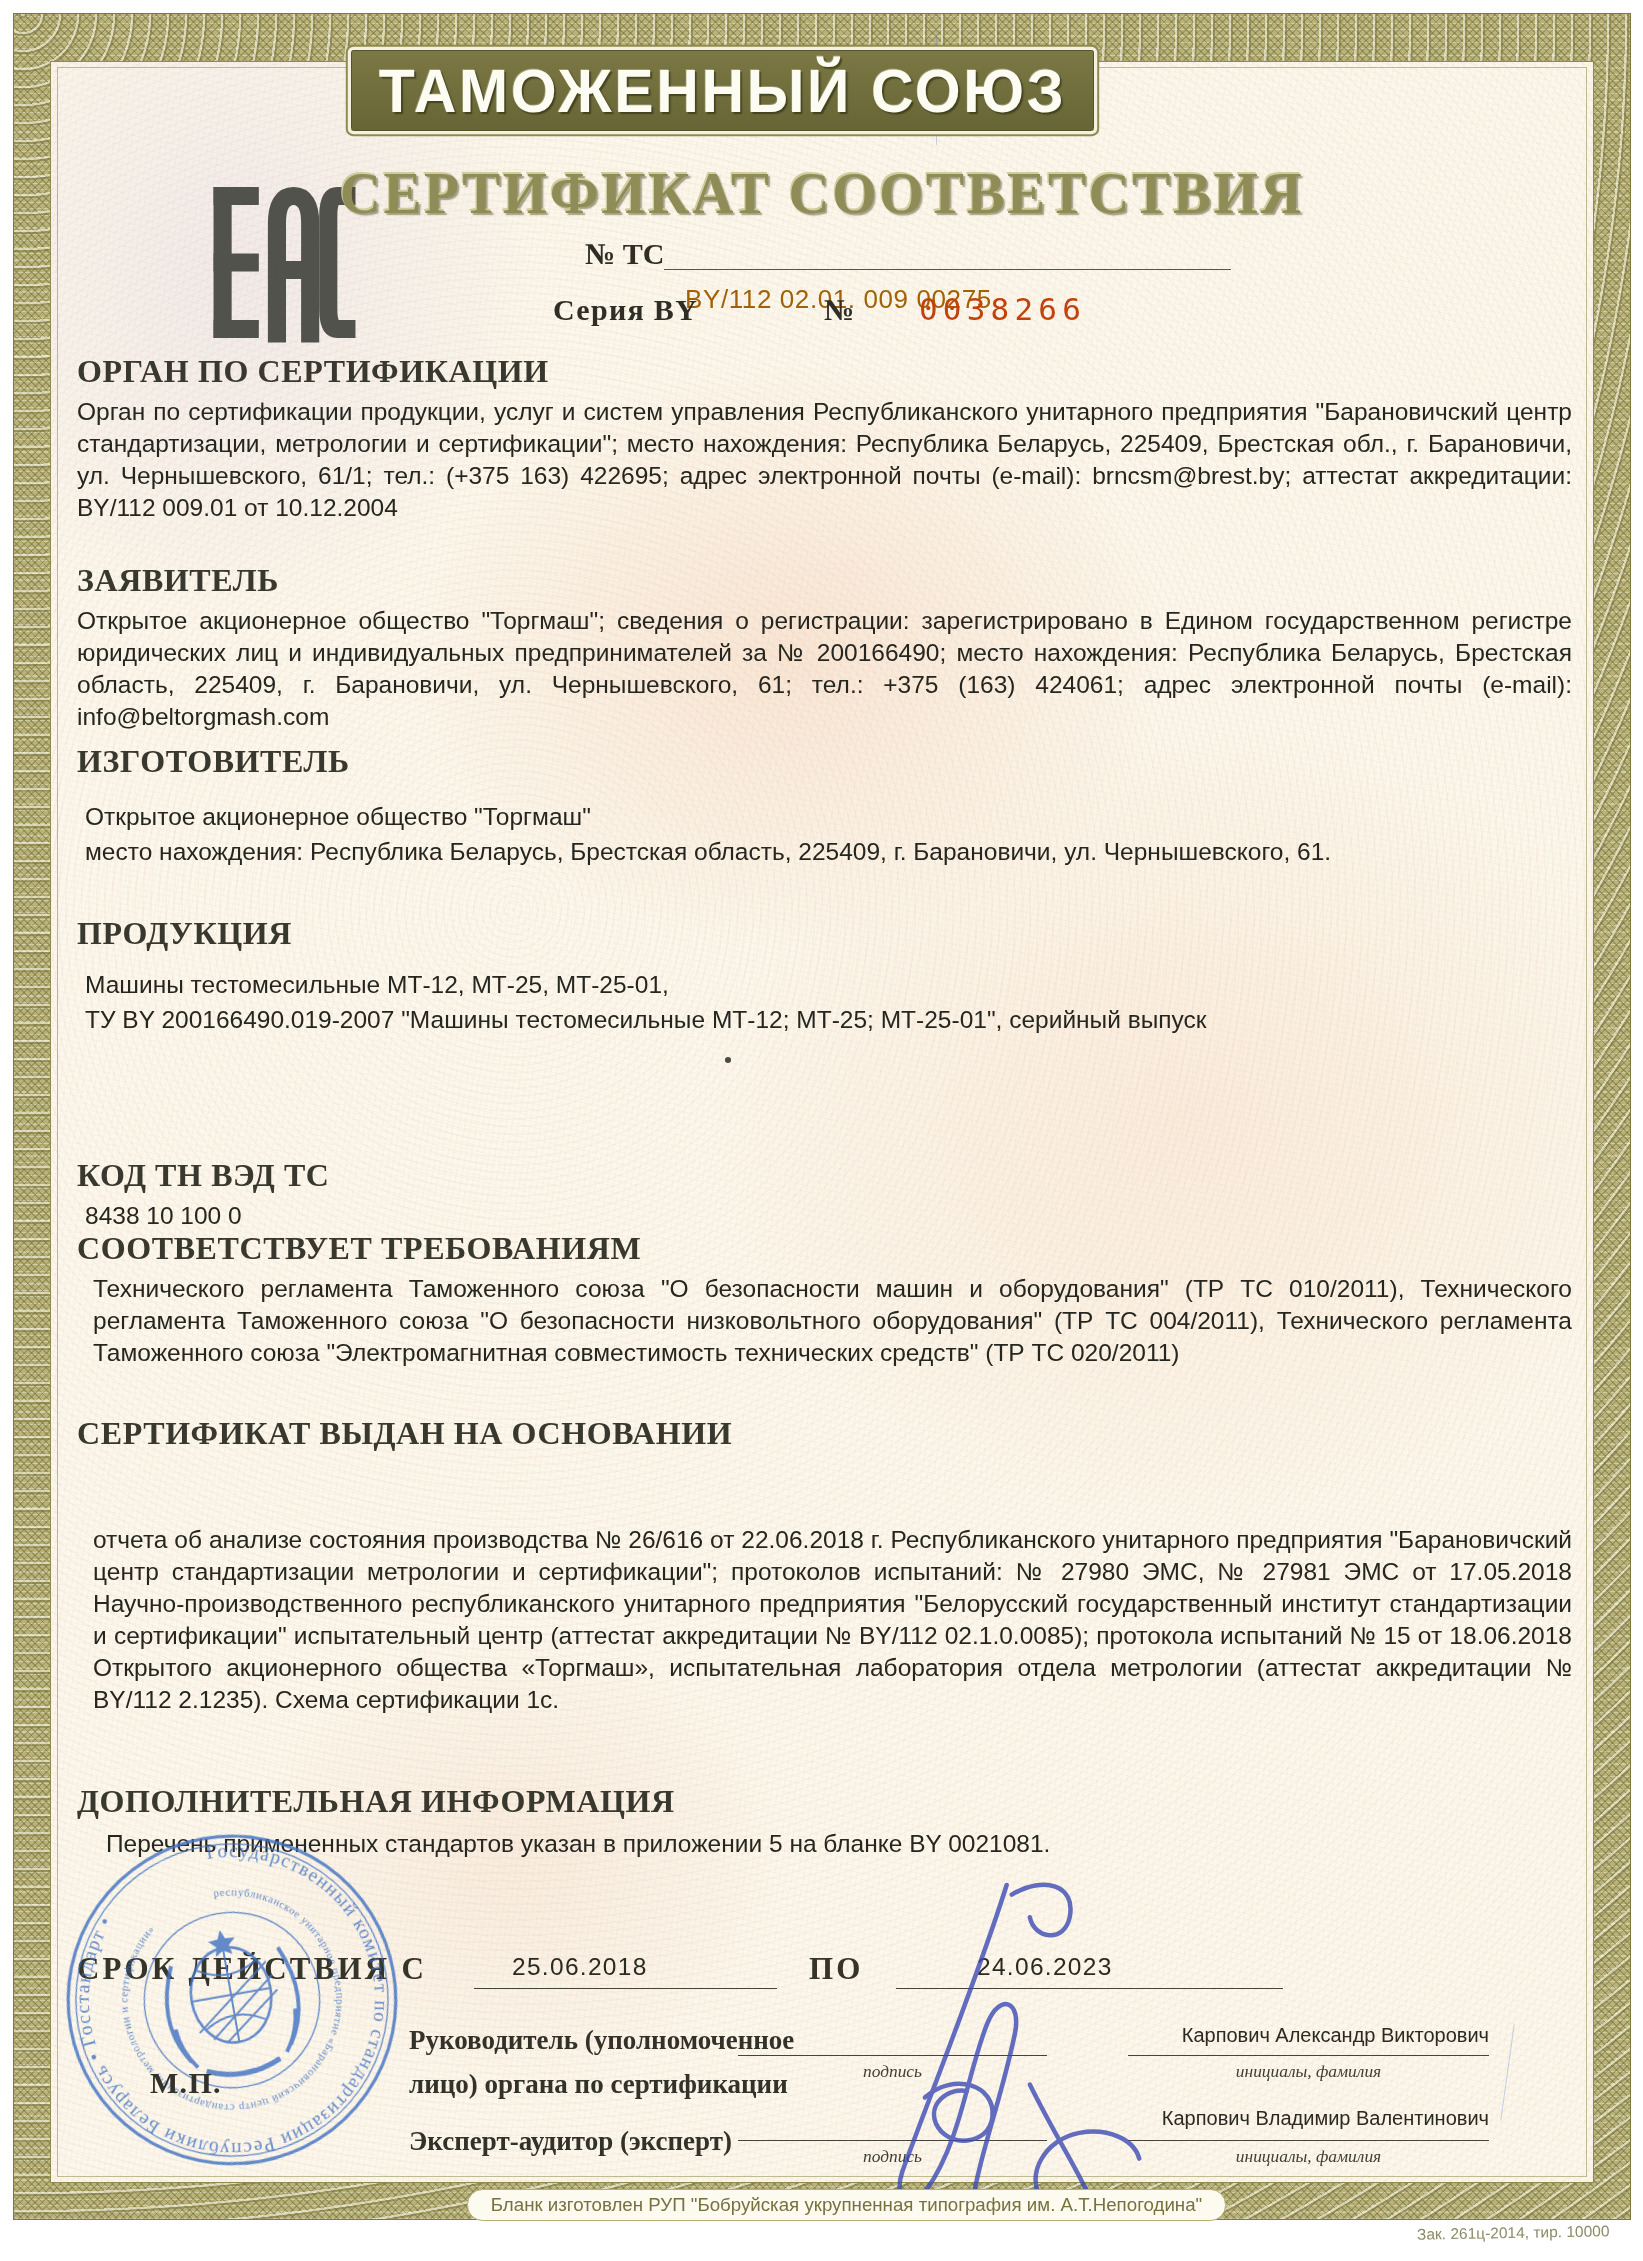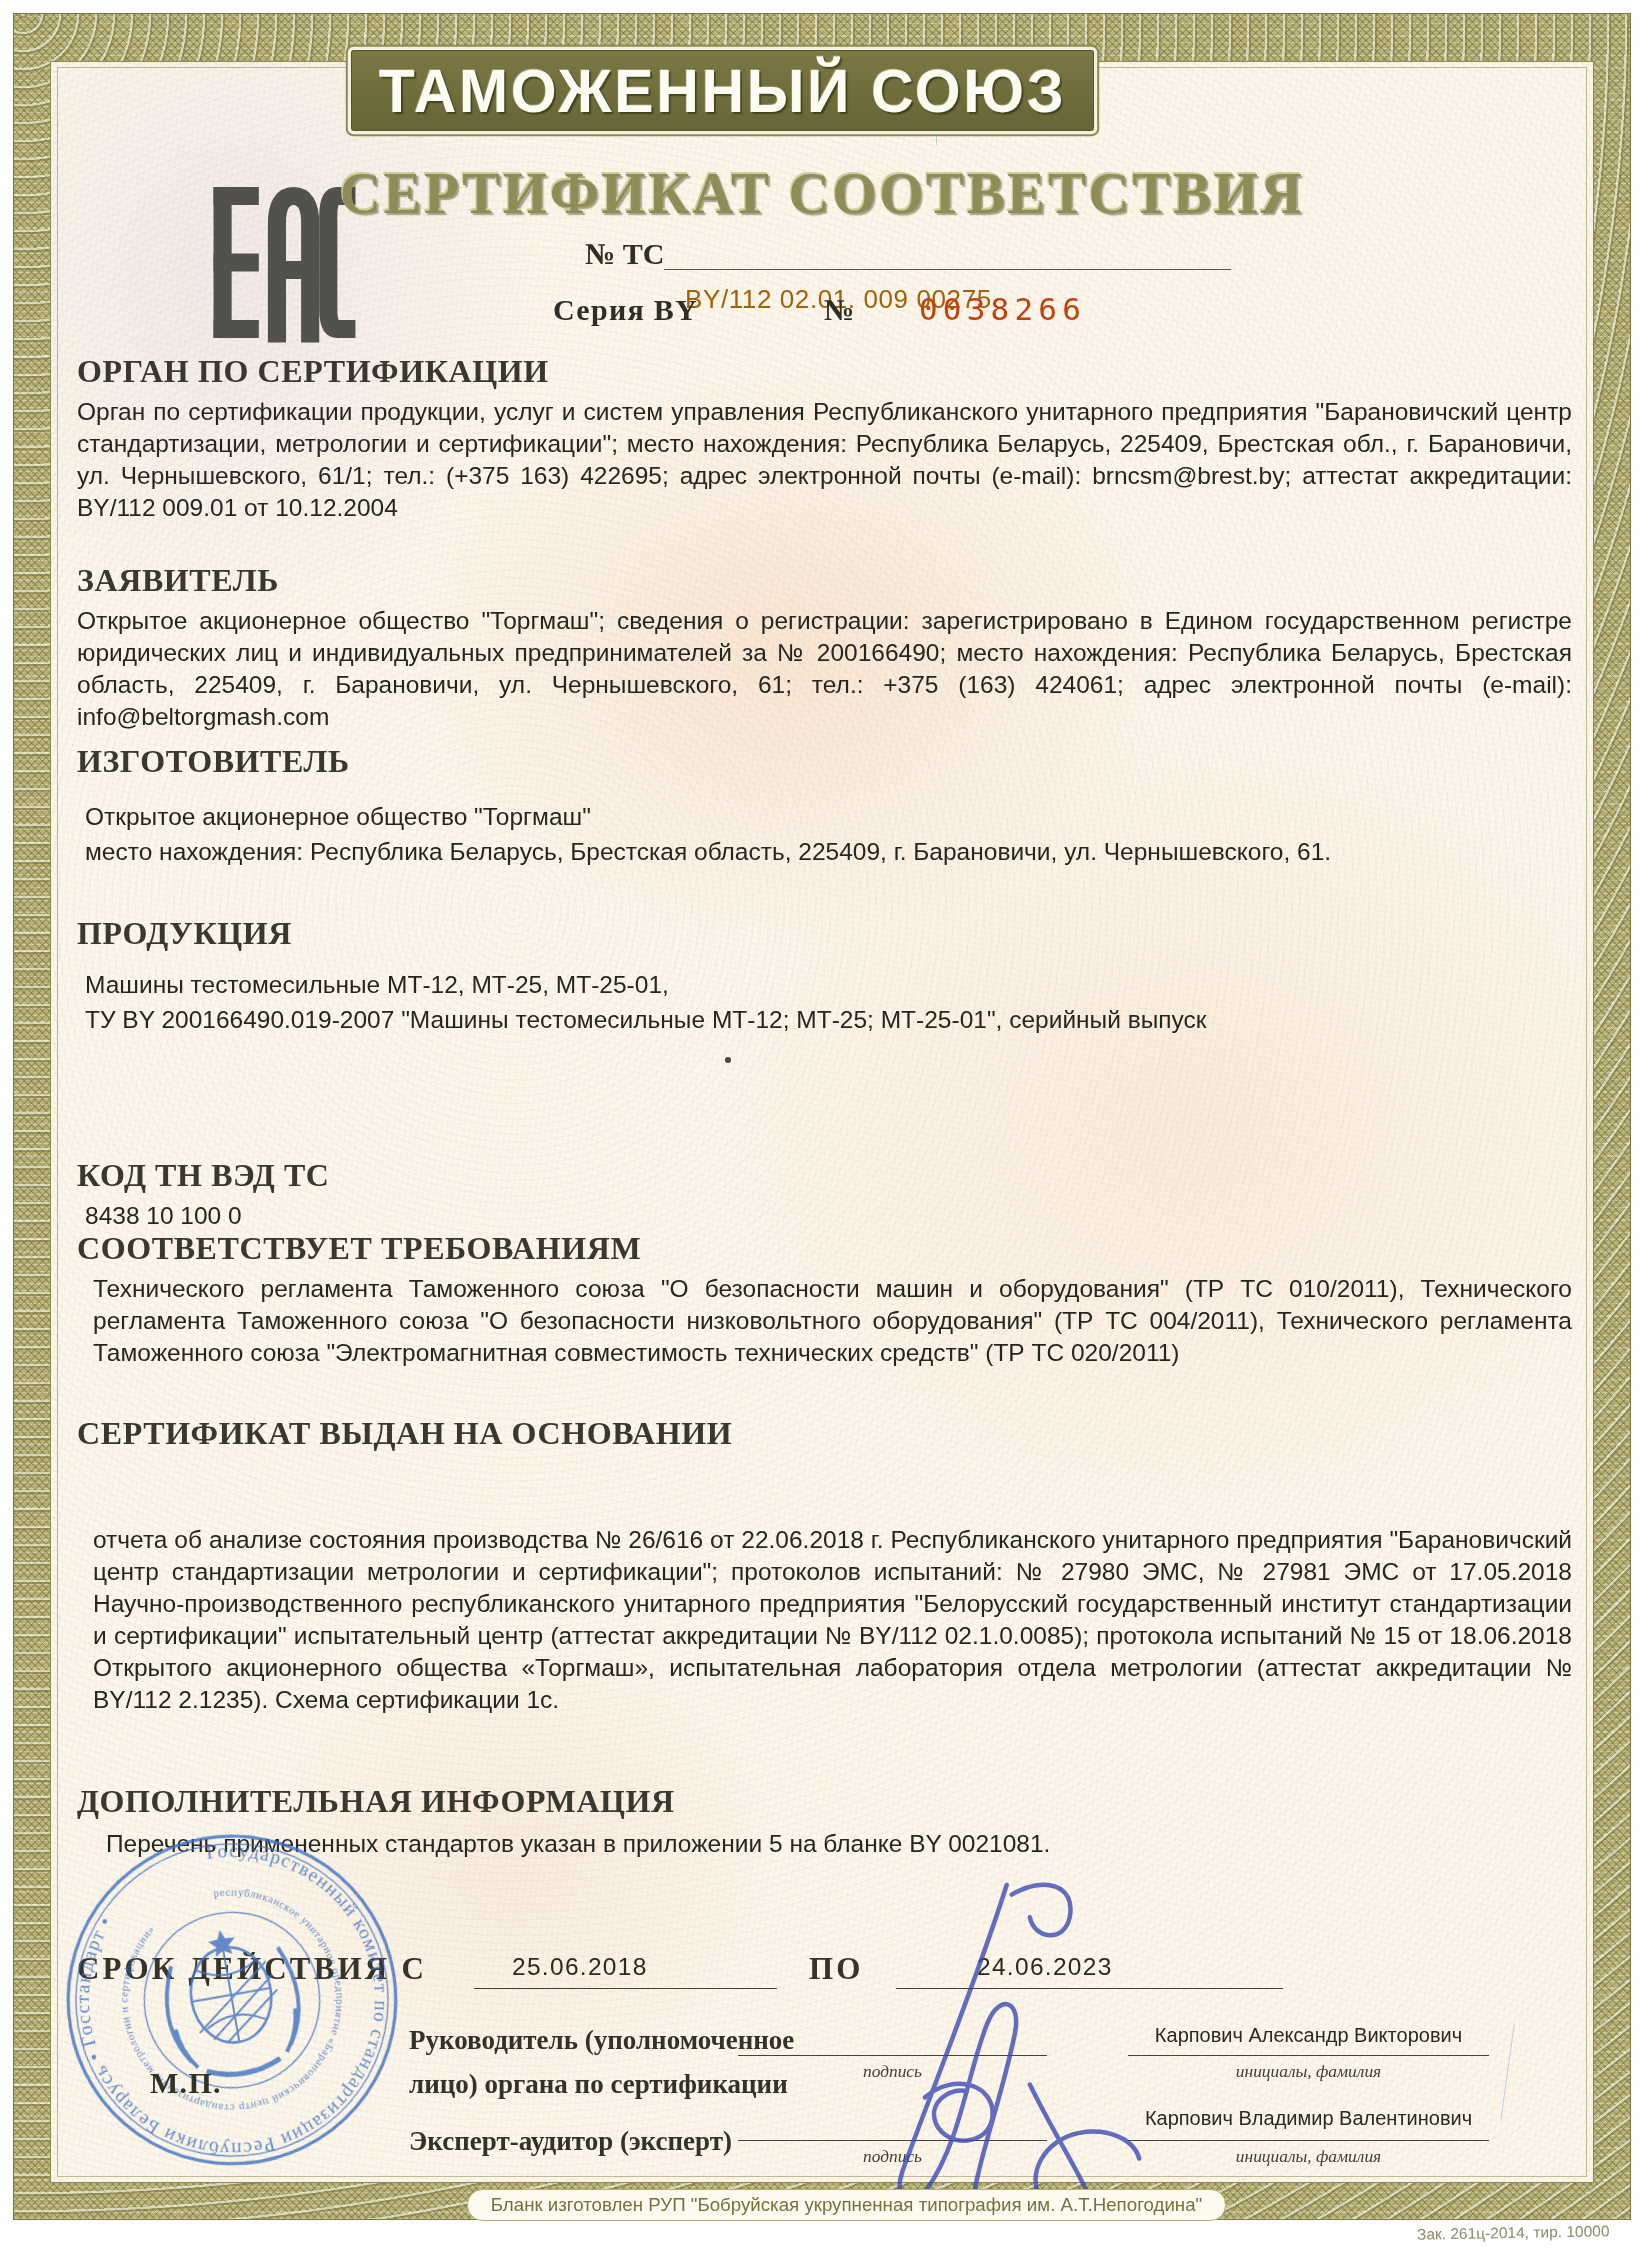--- a/index.html
+++ b/index.html
@@ -46,21 +46,21 @@
   
   .h2{font:bold 32px "Liberation Serif",serif;color:#39382e;letter-spacing:0.6px;white-space:nowrap;}
   .body{font:24.5px/32px "Liberation Sans",sans-serif;color:#262620;text-align:justify;margin:0;}
   .lineTxt{font:24.5px/35px "Liberation Sans",sans-serif;color:#262620;white-space:nowrap;}
   
   .vLabel{font:bold 31px "Liberation Serif",serif;color:#35342b;letter-spacing:3.2px;white-space:nowrap;}
   .date{font:24.5px "Liberation Sans",sans-serif;color:#2a2a22;letter-spacing:1.3px;text-align:right;}
   .sigRule{height:0;border-top:1.3px solid #44443c;}
   .role{font:bold 27px/44px "Liberation Serif",serif;color:#33322a;}
   .mp{font:bold 30px "Liberation Serif",serif;color:#33322a;letter-spacing:1.3px;}
-  .person{font:20px "Liberation Sans",sans-serif;color:#2a2a22;text-align:center;white-space:nowrap;}
+  .person{font:20px "Liberation Sans",sans-serif;color:#2a2a22;text-align:right;white-space:nowrap;}
   .caption{font:italic 17.4px "Liberation Serif",serif;color:#3f3e34;text-align:center;}
   .speck{width:6.4px;height:5.8px;border-radius:50%;background:#2d2d28;opacity:.85;}
   
   .pill{left:467px;top:2189px;width:757px;height:30px;background:#fdfbf0;border:1.3px solid #b5ae77;border-radius:15.5px;
     display:flex;align-items:center;justify-content:center;}
   .pill span{font:18.7px "Liberation Sans",sans-serif;color:#76713f;white-space:nowrap;}
   .printNote{left:1417px;top:2224px;font:15.5px "Liberation Sans",sans-serif;color:#8d8a68;transform:rotate(-1deg);white-space:nowrap;}
   .stampWrap{left:45px;top:1813px;width:374px;height:374px;opacity:.82;transform:rotate(-10deg);filter:blur(0.3px);}
   .inkWrap{left:709px;top:1856px;width:612px;height:367px;opacity:.9;}
   .scratch{width:1.3px;background:rgba(90,130,220,.35);}

